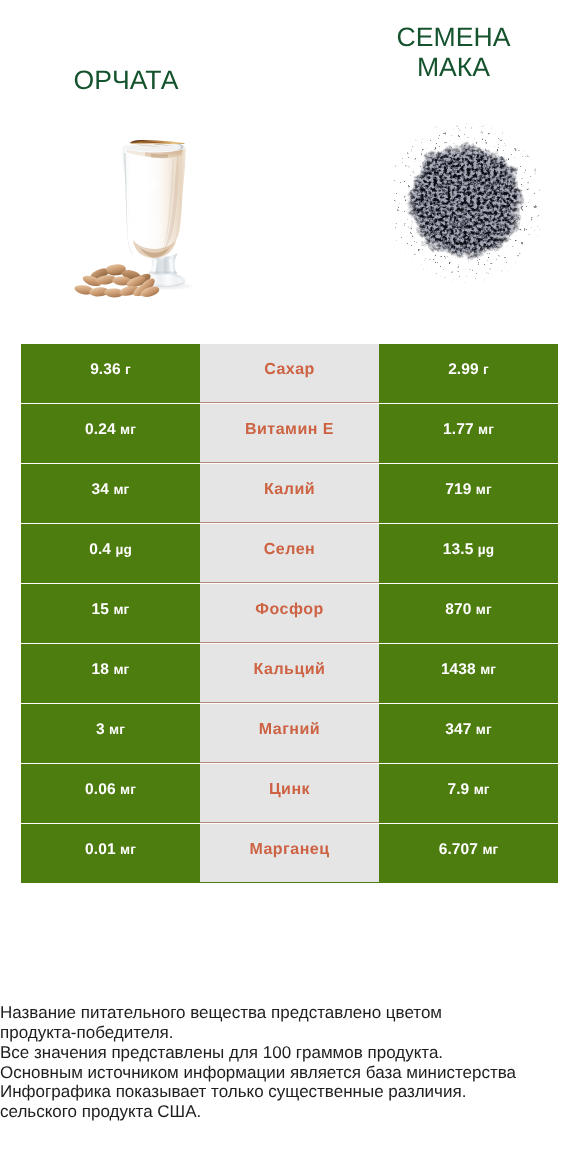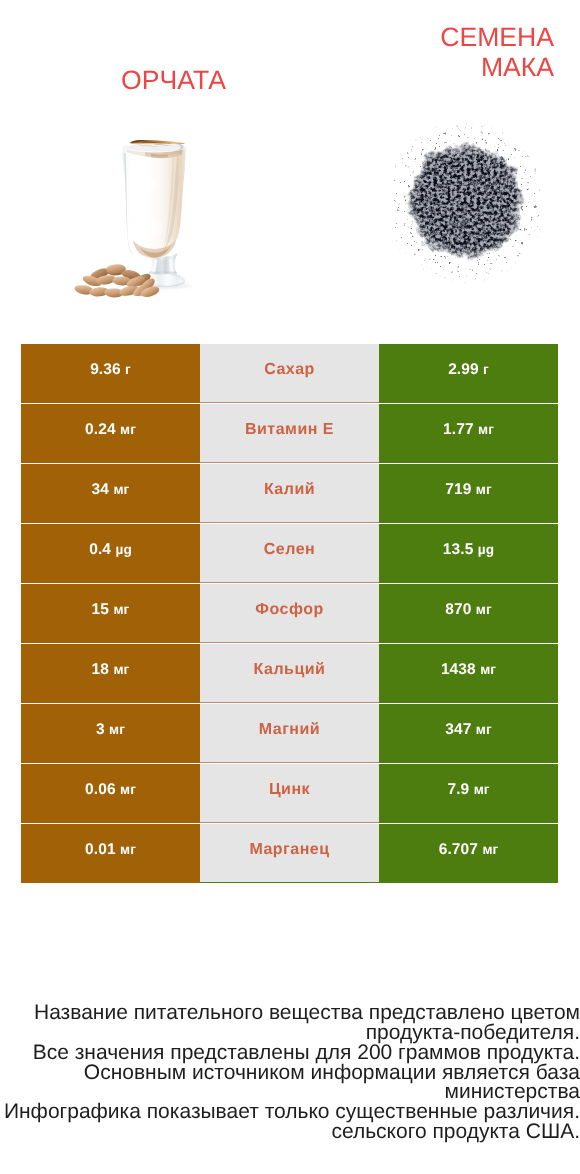--- a/index.html
+++ b/index.html
@@ -1,52 +1,52 @@
 <!DOCTYPE html>
 <html><head>
 <meta charset="utf-8">
 <style>
   html,body{margin:0;padding:0;}
   body{width:580px;height:1174px;background:#ffffff;
        font-family:"Liberation Sans",sans-serif;-webkit-font-smoothing:antialiased;text-rendering:geometricPrecision;}
   .page{position:relative;width:580px;height:1174px;overflow:hidden;background:#fff;}
 
   
-  .title{position:absolute;text-align:right;color:#ef4444;font-weight:400;
+  .title{position:absolute;text-align:center;color:#14532d;font-weight:400;
          font-size:26.6px;line-height:30px;white-space:pre-line;}
   .t-left{left:26px;width:200px;top:65px;}
   .t-right{left:353px;width:201px;top:22px;}
 
   .vs{position:absolute;left:187px;width:200px;top:163px;text-align:center;
       font-size:104px;line-height:104px;font-weight:400;letter-spacing:-2px;}
   .vs .v{color:#7ba22c;}
   .vs .s{color:#e2693f;display:inline-block;transform:scaleX(.78);transform-origin:left center;
          margin-right:-13px;}
 
   .photo{position:absolute;}
   #photo-left{left:45px;top:140px;width:147px;height:165px;}
   #photo-right{left:394px;top:122px;width:146px;height:170px;}
 
   
   .table{position:absolute;left:21px;top:344px;width:537px;}
   .row{display:flex;height:59px;margin-bottom:1px;}
   .cell{display:flex;align-items:center;justify-content:center;width:179px;
         box-sizing:border-box;padding-bottom:7px;}
-  .c-left{background:#a16207;color:#fff;}
+  .c-left{background:#4d7c0f;color:#fff;}
   .c-right{background:#4d7c0f;color:#fff;}
   .c-mid{background:#e5e5e5;border-bottom:1px solid #b58a78;}
   .row:last-child .c-mid{border-bottom:1px solid #4d7c0f;}
   .val{font-size:15.5px;font-weight:700;letter-spacing:.1px;white-space:nowrap;}
   .val .u{font-size:13.6px;font-weight:700;}
   .lbl{font-size:16px;font-weight:700;letter-spacing:.5px;white-space:nowrap;}
   .lbl.win-r{color:#cd6343;}
 
   
-  .foot{position:absolute;left:0;top:1003px;width:580px;text-align:right;
-        font-size:21px;line-height:19.85px;color:#1e1e1e;}
+  .foot{position:absolute;left:0;top:1003px;width:580px;text-align:left;
+        font-size:17px;line-height:19.85px;color:#1e1e1e;}
 </style>
 </head>
 <body>
 
 <div class="page">
 
   <div class="title t-left">ОРЧАТА</div>
   <div class="title t-right">СЕМЕНА
 МАКА</div>
 
@@ -372,18 +372,18 @@
           <span class="lbl win-r">Марганец</span>
         </div>
         <div class="cell c-right">
           <span class="val">6.707 <span class="u">мг</span></span>
         </div>
       </div>
     </div>
   <div class="foot">
       <div>Название питательного вещества представлено цветом</div>
       <div>продукта-победителя.</div>
-      <div>Все значения представлены для 200 граммов продукта.</div>
+      <div>Все значения представлены для 100 граммов продукта.</div>
       <div>Основным источником информации является база министерства</div>
       <div>Инфографика показывает только существенные различия.</div>
       <div>сельского продукта США.</div>
     </div>
 </div>
 
 </body></html>

